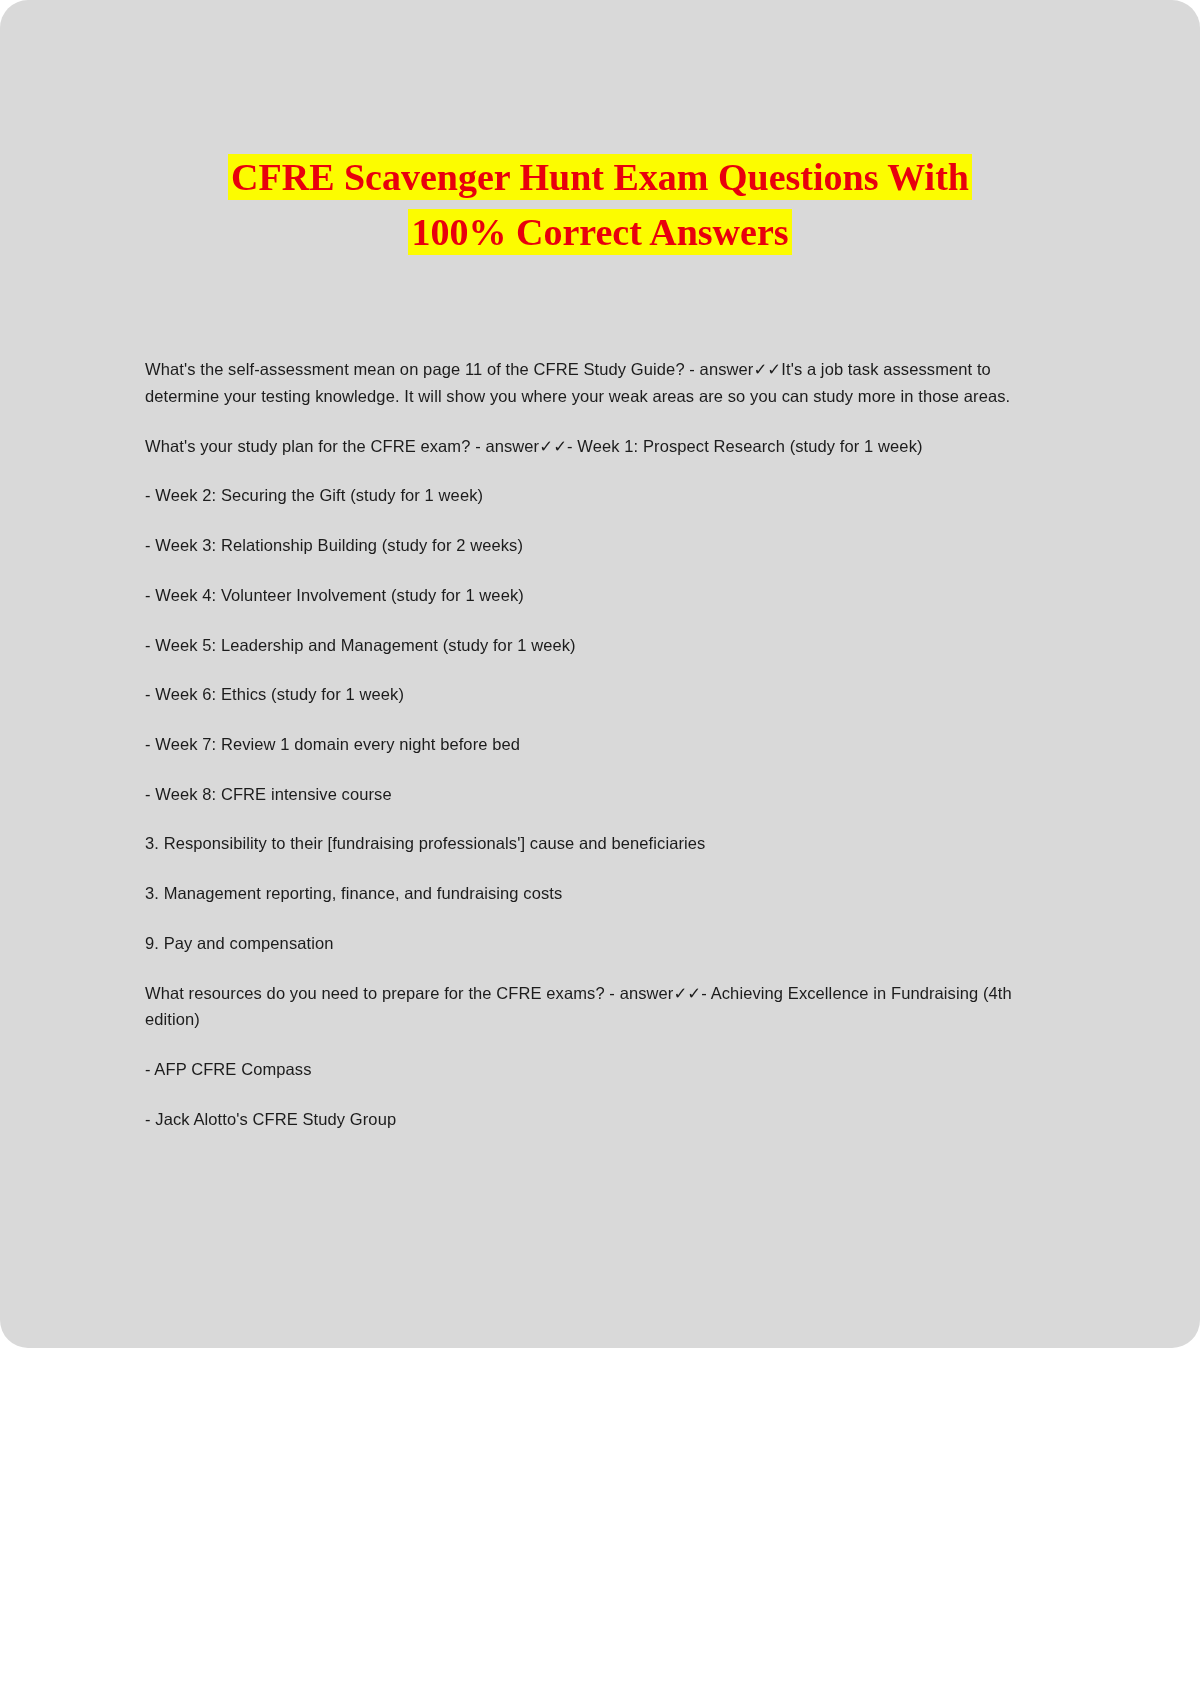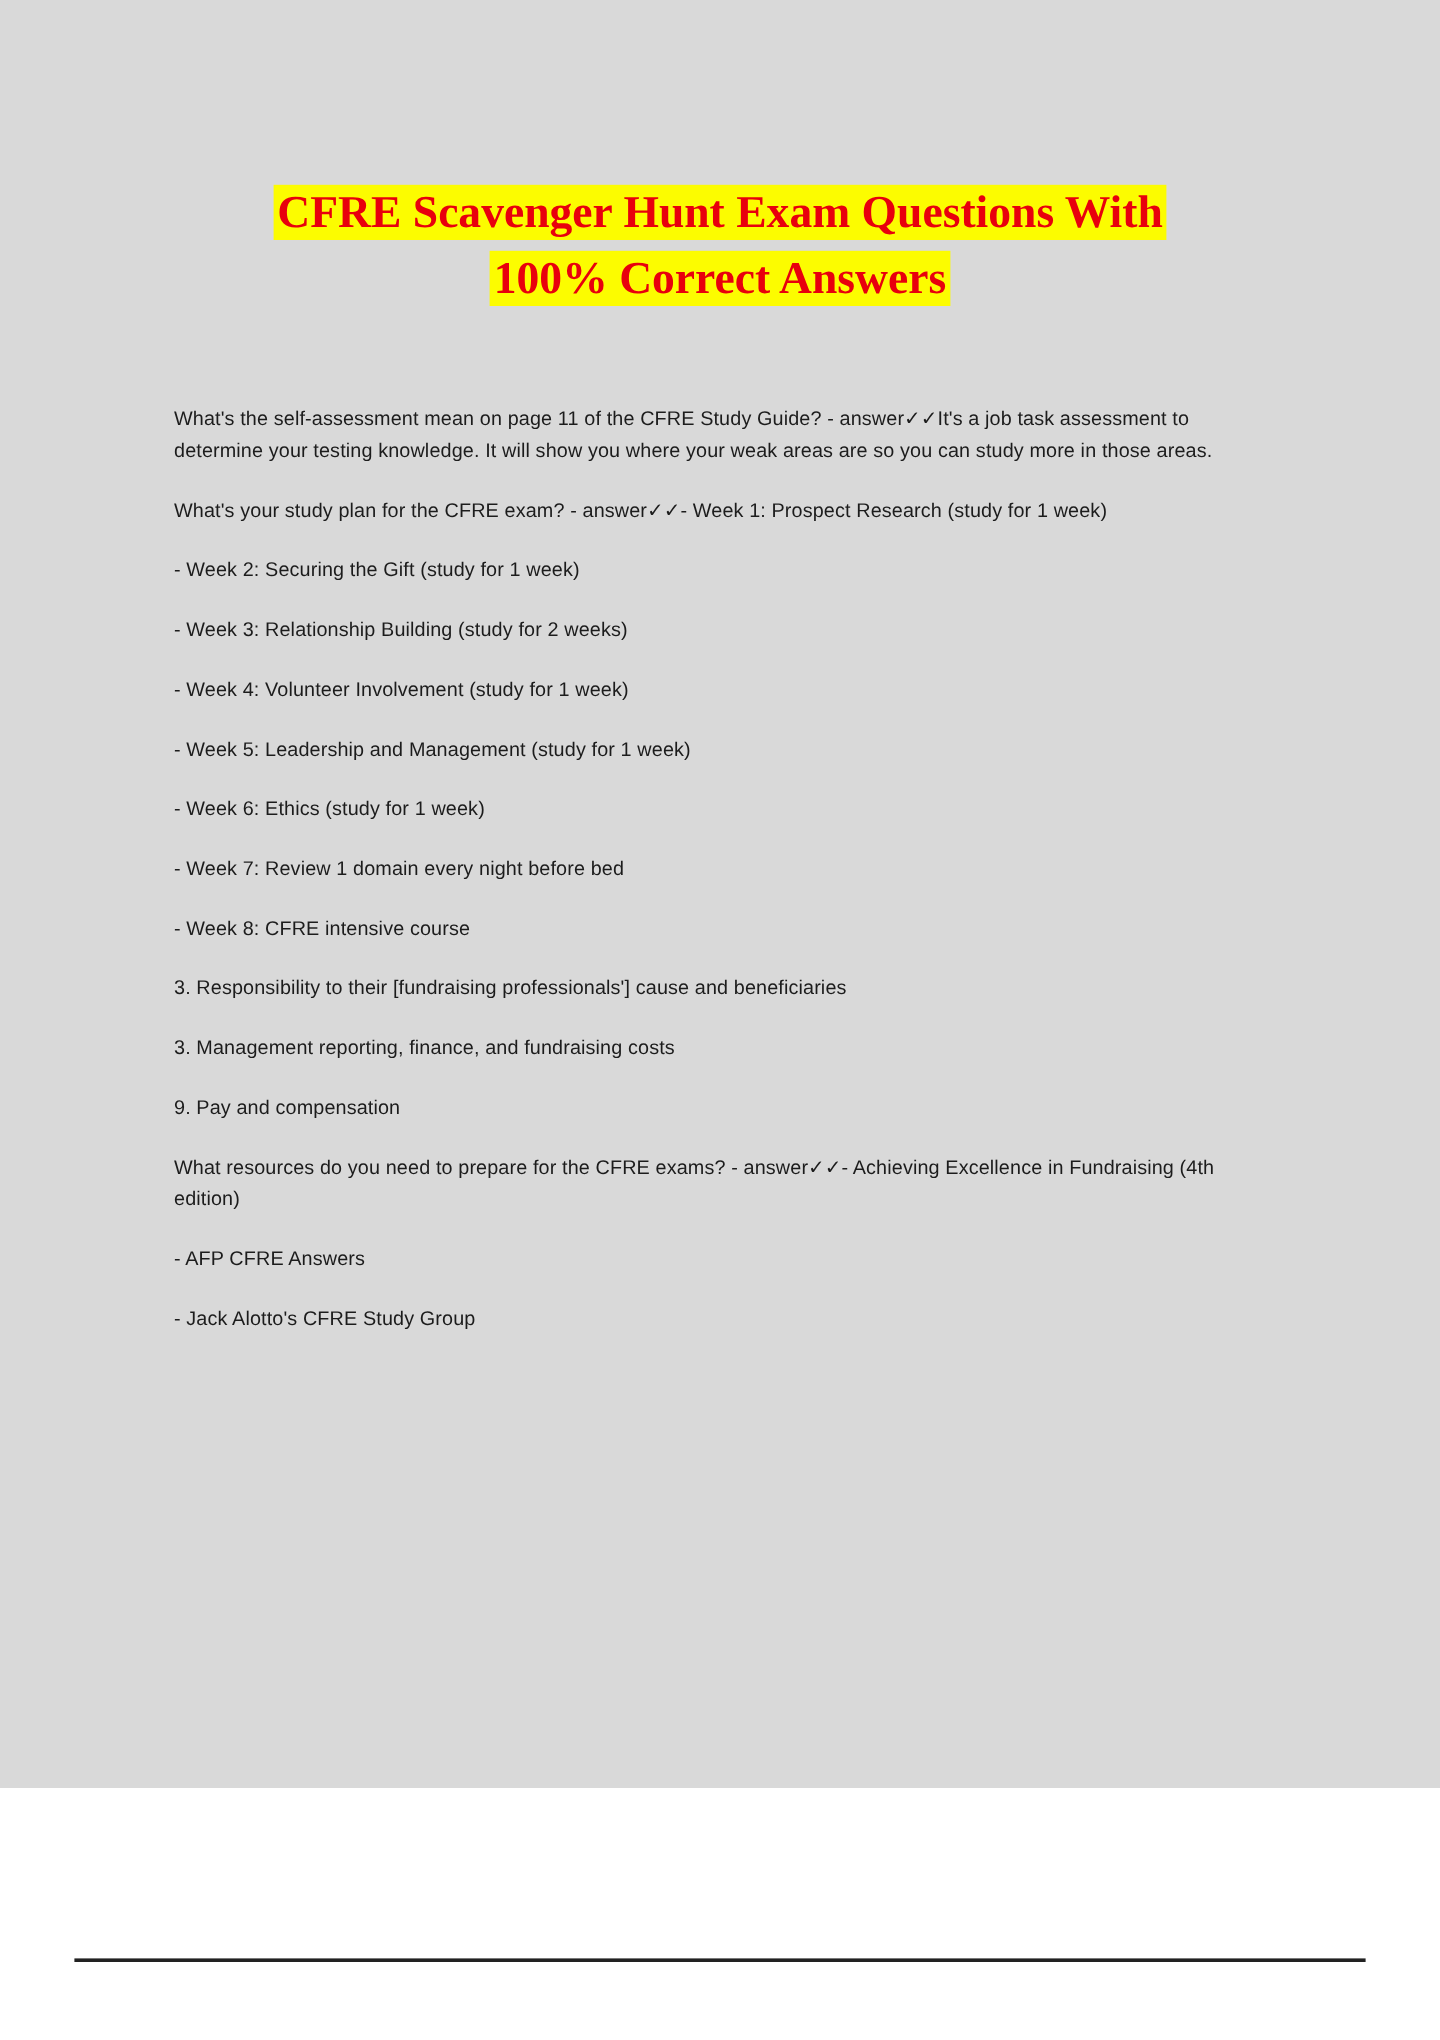--- a/index.html
+++ b/index.html
@@ -11,23 +11,24 @@
     width: 1200px;
     height: 1700px;
     position: relative;
     font-family: "Liberation Sans", sans-serif;
   }
   .page {
     position: absolute;
     left: 0;
     top: 0;
     width: 1200px;
-    height: 1700px;
+    height: 1348px;
     background: #ffffff;
     overflow: hidden;
+    border-radius: 28px;
   }
   .doc-sheet {
     position: absolute;
     left: 0;
     top: 0;
     width: 1200px;
     height: 1490px;
     background: #d9d9d9;
   }
   .doc-inner {
@@ -47,21 +48,21 @@
     font-weight: bold;
     font-size: 38px;
     line-height: 1.45;
     color: #e8000d;
     background: #fcfc00;
     box-decoration-break: clone;
     -webkit-box-decoration-break: clone;
     padding: 2px 3px;
   }
   .body-block {
-    margin-top: 76px;
+    margin-top: 96px;
   }
   p.para {
     margin: 0 0 23px 0;
     font-family: "Liberation Sans", sans-serif;
     font-size: 16.5px;
     line-height: 1.62;
     color: #1c1c1c;
     letter-spacing: 0.1px;
   }
   .bottom-white {
@@ -101,21 +102,21 @@
         <p class="para">- Week 3: Relationship Building (study for 2 weeks)</p>
         <p class="para">- Week 4: Volunteer Involvement (study for 1 week)</p>
         <p class="para">- Week 5: Leadership and Management (study for 1 week)</p>
         <p class="para">- Week 6: Ethics (study for 1 week)</p>
         <p class="para">- Week 7: Review 1 domain every night before bed</p>
         <p class="para">- Week 8: CFRE intensive course</p>
         <p class="para">3. Responsibility to their [fundraising professionals'] cause and beneficiaries</p>
         <p class="para">3. Management reporting, finance, and fundraising costs</p>
         <p class="para">9. Pay and compensation</p>
         <p class="para">What resources do you need to prepare for the CFRE exams? - answer✓✓- Achieving Excellence in Fundraising (4th edition)</p>
-        <p class="para">- AFP CFRE Answers</p>
+        <p class="para">- AFP CFRE Compass</p>
         <p class="para">- Jack Alotto's CFRE Study Group</p>
       </div>
 
     </div>
   </div>
 
   <div class="bottom-white"></div>
   <div class="bottom-rule"></div>
 
 </div>

